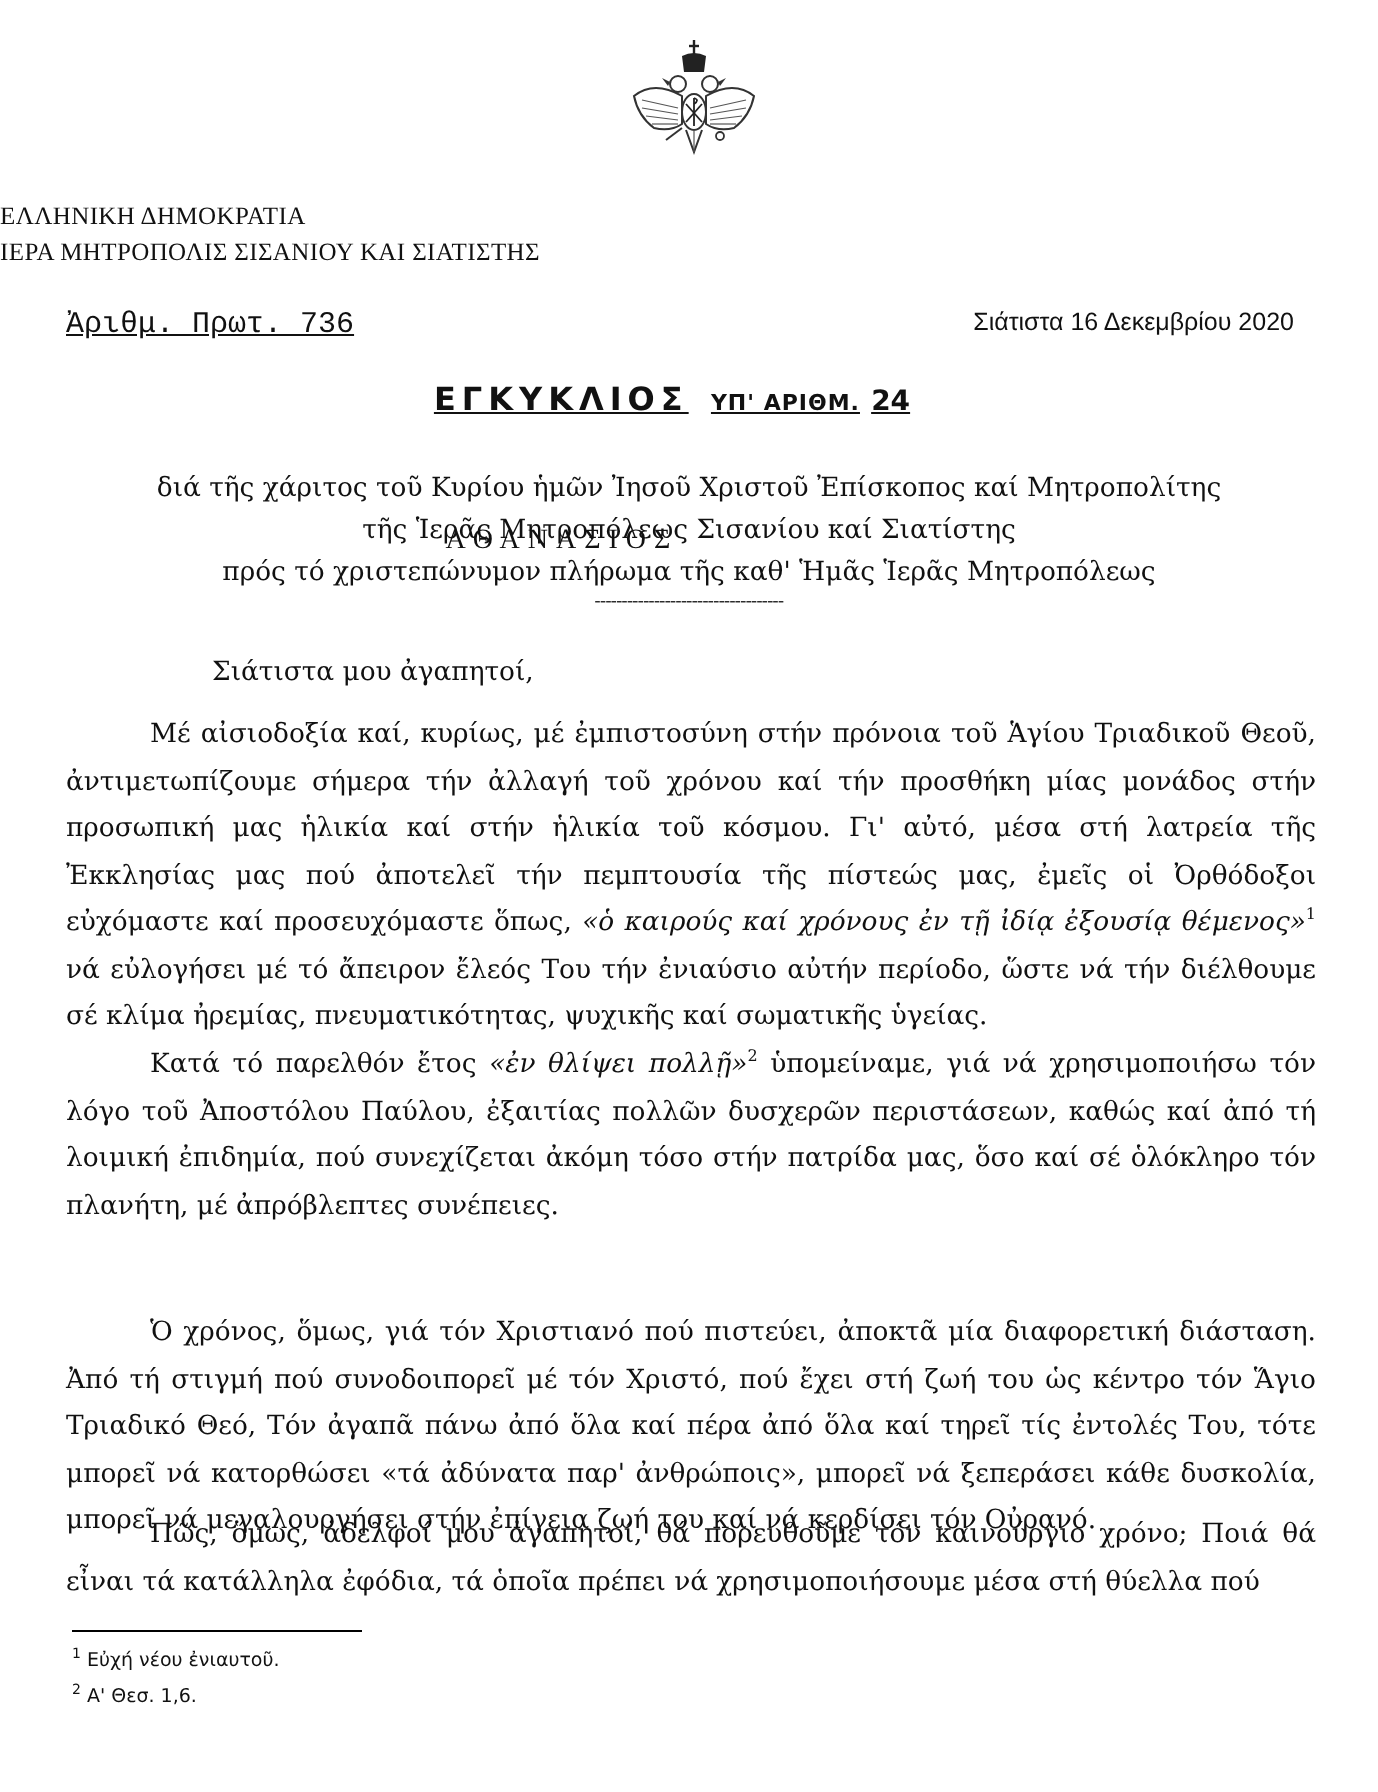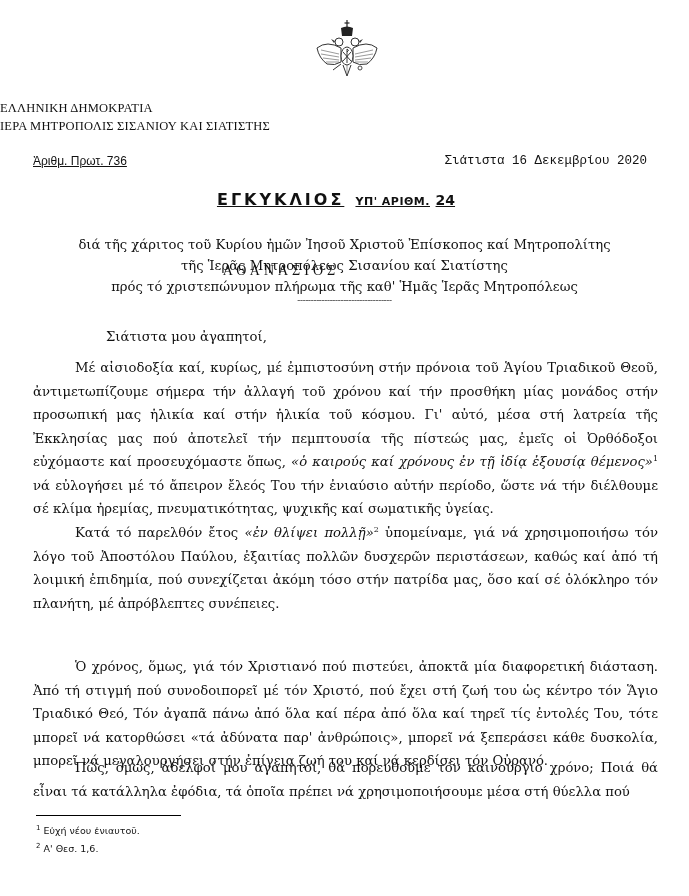--- a/index.html
+++ b/index.html
@@ -2,22 +2,22 @@
 <html><head>
 <meta charset="utf-8">
 <style>
   html, body { margin: 0; padding: 0; background: #ffffff; }
   body { width: 689px; height: 896px; position: relative; overflow: hidden; font-family: "DejaVu Serif", "Liberation Serif", serif; color: #111; }
   .page { position: absolute; left: 0; top: 0; width: 689px; height: 896px; }
   .emblem { position: absolute; left: 313px; top: 18px; width: 68px; height: 68px; }
   .hdr { position: absolute; left: 0; width: 689px; text-align: left; font-family: "Liberation Serif", serif; font-size: 12.5px; letter-spacing: 0.2px; }
   .hdr1 { top: 101px; }
   .hdr2 { top: 119px; }
-  .protocol { position: absolute; left: 33px; top: 154px; font-family: Liberation Sans, sans-serif; font-size: 12px; text-decoration: underline; }
-  .date { position: absolute; right: 42px; top: 154px; font-family: Liberation Mono, monospace; font-size: 12.5px; }
+  .protocol { position: absolute; left: 33px; top: 154px; font-family: Liberation Mono, monospace; font-size: 15px; text-decoration: underline; }
+  .date { position: absolute; right: 42px; top: 154px; font-family: Liberation Sans, sans-serif; font-size: 12.5px; }
   .title { position: absolute; left: 0; width: 672px; top: 190px; text-align: center; font-family: "DejaVu Sans", sans-serif; font-weight: bold; }
   .title span.t1 { font-size: 16px; letter-spacing: 3px; text-decoration: underline; }
   .title span.t2 { font-size: 11px; letter-spacing: 0.5px; text-decoration: underline; }
   .title span.t3 { font-size: 14px; text-decoration: underline; }
   .name { position: absolute; left: 0; width: 562px; top: 219px; text-align: center; font-family: "Liberation Serif", serif; font-size: 14px; letter-spacing: 4px; margin-top: 44px; }
   .sub { position: absolute; left: 0; width: 689px; text-align: center; font-size: 13.2px; }
   .sub1 { top: 237px; }
   .sub2 { top: 258px; }
   .sub3 { top: 279px; }
   .dash { position: absolute; left: 0; width: 689px; top: 295px; text-align: center; font-family: "Liberation Serif", serif; font-size: 9px; letter-spacing: -0.3px; }

